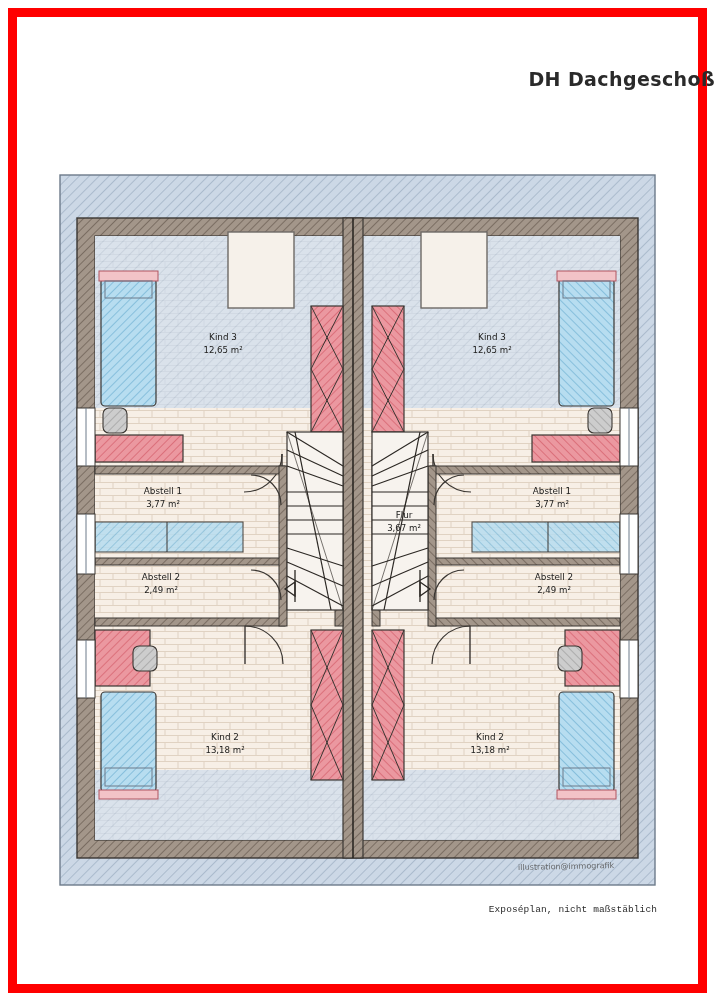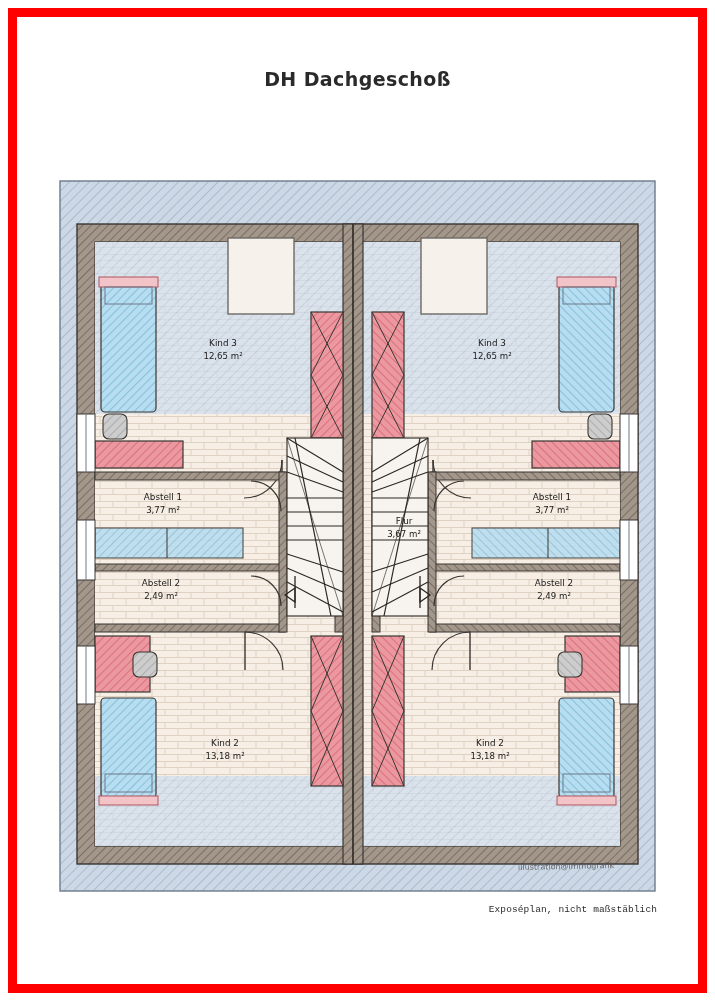--- a/index.html
+++ b/index.html
@@ -8,32 +8,32 @@
 
   #page{position:relative;width:715px;height:1001px;background:#ffffff;box-sizing:border-box;}
 
   
   .frame-top,.frame-bottom,.frame-left,.frame-right{position:absolute;background:#ff0000;}
   .frame-top{left:8px;top:8px;width:699px;height:9px;}
   .frame-bottom{left:8px;top:984px;width:699px;height:9px;}
   .frame-left{left:8px;top:8px;width:9px;height:985px;}
   .frame-right{left:698px;top:8px;width:9px;height:985px;}
 
-  .title{position:absolute;left:0;top:68px;width:715px;text-align:center;
+  .title{position:absolute;left:0;top:68px;width:715px;text-align:right;
          font-family:"DejaVu Sans",sans-serif;font-size:19px;font-weight:bold;
          letter-spacing:.4px;color:#2a2a2a;}
 
   .caption{position:absolute;right:58px;top:904px;font-family:Liberation Mono, monospace;
            font-size:9.5px;color:#2b2b2b;letter-spacing:.1px;}
 
   .sig{position:absolute;left:518px;top:862px;font-family:"DejaVu Sans",sans-serif;
        font-size:8px;color:#555;transform:rotate(-1.2deg);opacity:.85;}
 
   
-  #plan{position:absolute;left:55px;top:176px;width:605px;height:730px;text-align:center;}
+  #plan{position:absolute;left:55px;top:170px;width:605px;height:730px;text-align:center;}
 
   svg{display:block;}
   .hand{font-family:"DejaVu Sans",sans-serif;font-size:8.6px;fill:#20201f;}
   .hand.nm{font-size:8.8px;}
 </style>
 </head>
 <body>
 
 <div id="page">
 

